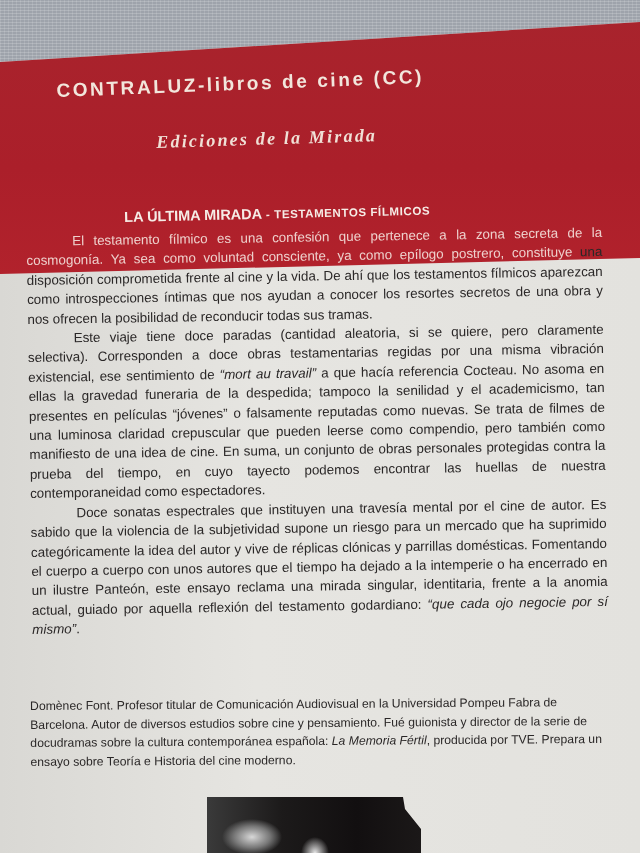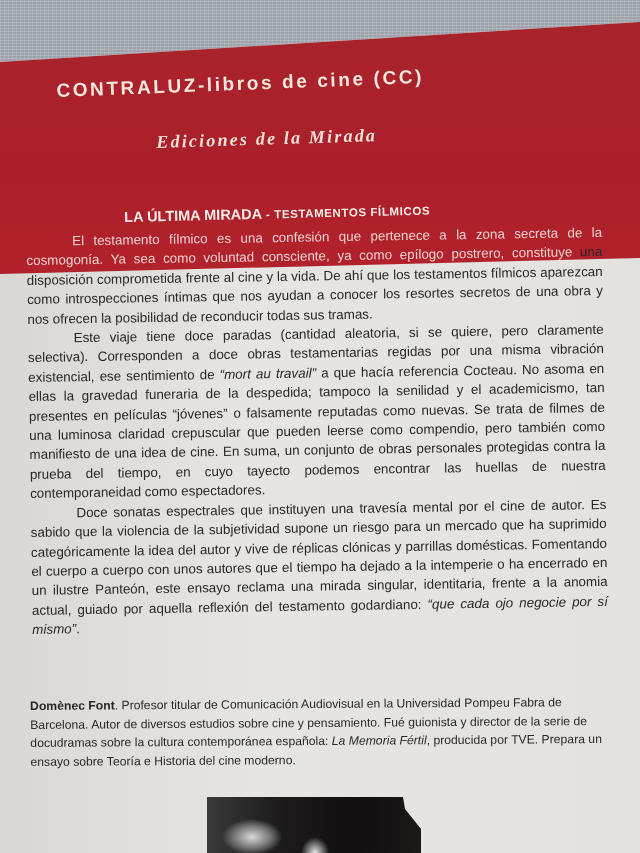--- a/index.html
+++ b/index.html
@@ -48,21 +48,21 @@
   }
   .body-text p { margin:0; text-indent:46px; }
   .body-text p.first { color:#eed0cc; }
   .body-text p.first .on-white { color:#2a2727; }
   .body-text i { font-style:italic; }
   .bio {
     position:absolute; left:30px; top:697px; width:578px;
     color:#2a2727; font-size:12.2px; line-height:18.6px;
     transform:rotate(-0.4deg); transform-origin:left top;
   }
-  .bio b { font-weight:bold; }
+  .bio b { font-weight:normal; }
   .photo {
     position:absolute; left:207px; top:797px; width:214px; height:60px;
     background:
       radial-gradient(ellipse 30px 18px at 45px 40px, #d8d8d8 0%, #777 60%, rgba(0,0,0,0) 100%),
       radial-gradient(ellipse 14px 16px at 108px 56px, #e8e8e8 0%, rgba(0,0,0,0) 100%),
       linear-gradient(90deg,#3a3a3a 0%, #1c1a1a 35%, #120f10 70%, #1b1818 100%);
     clip-path: polygon(0 0, 196px 0, 198px 12px, 214px 32px, 214px 60px, 0 60px);
   }
 </style>
 </head>

